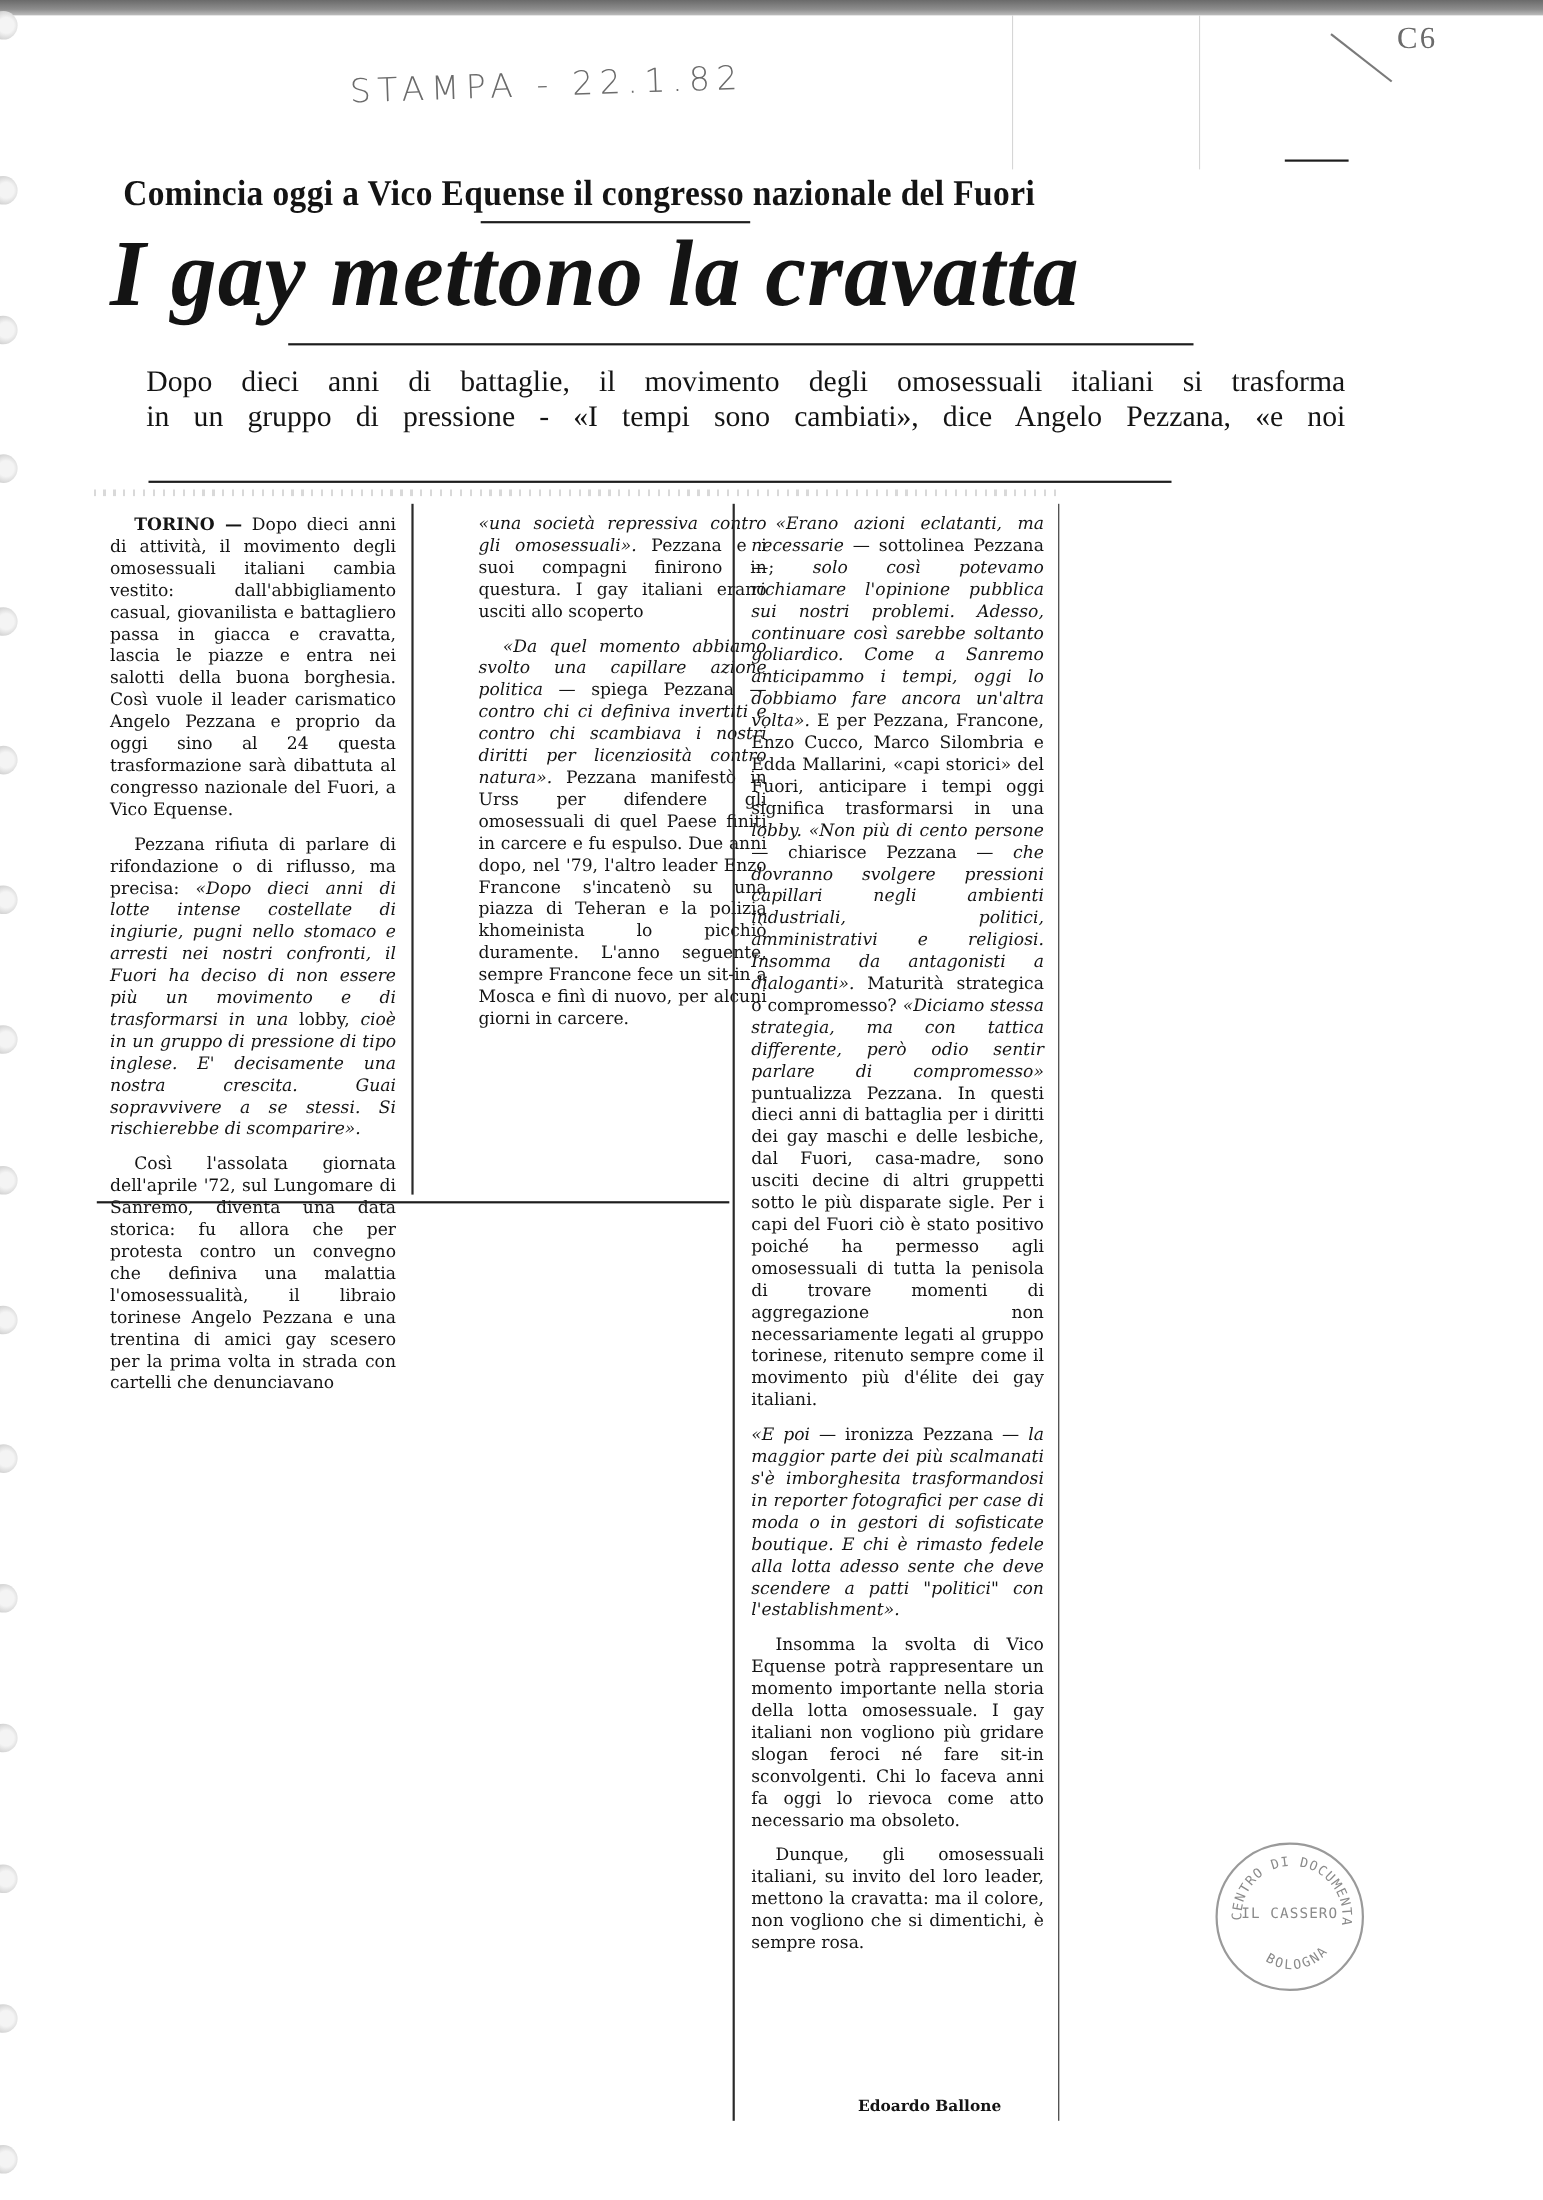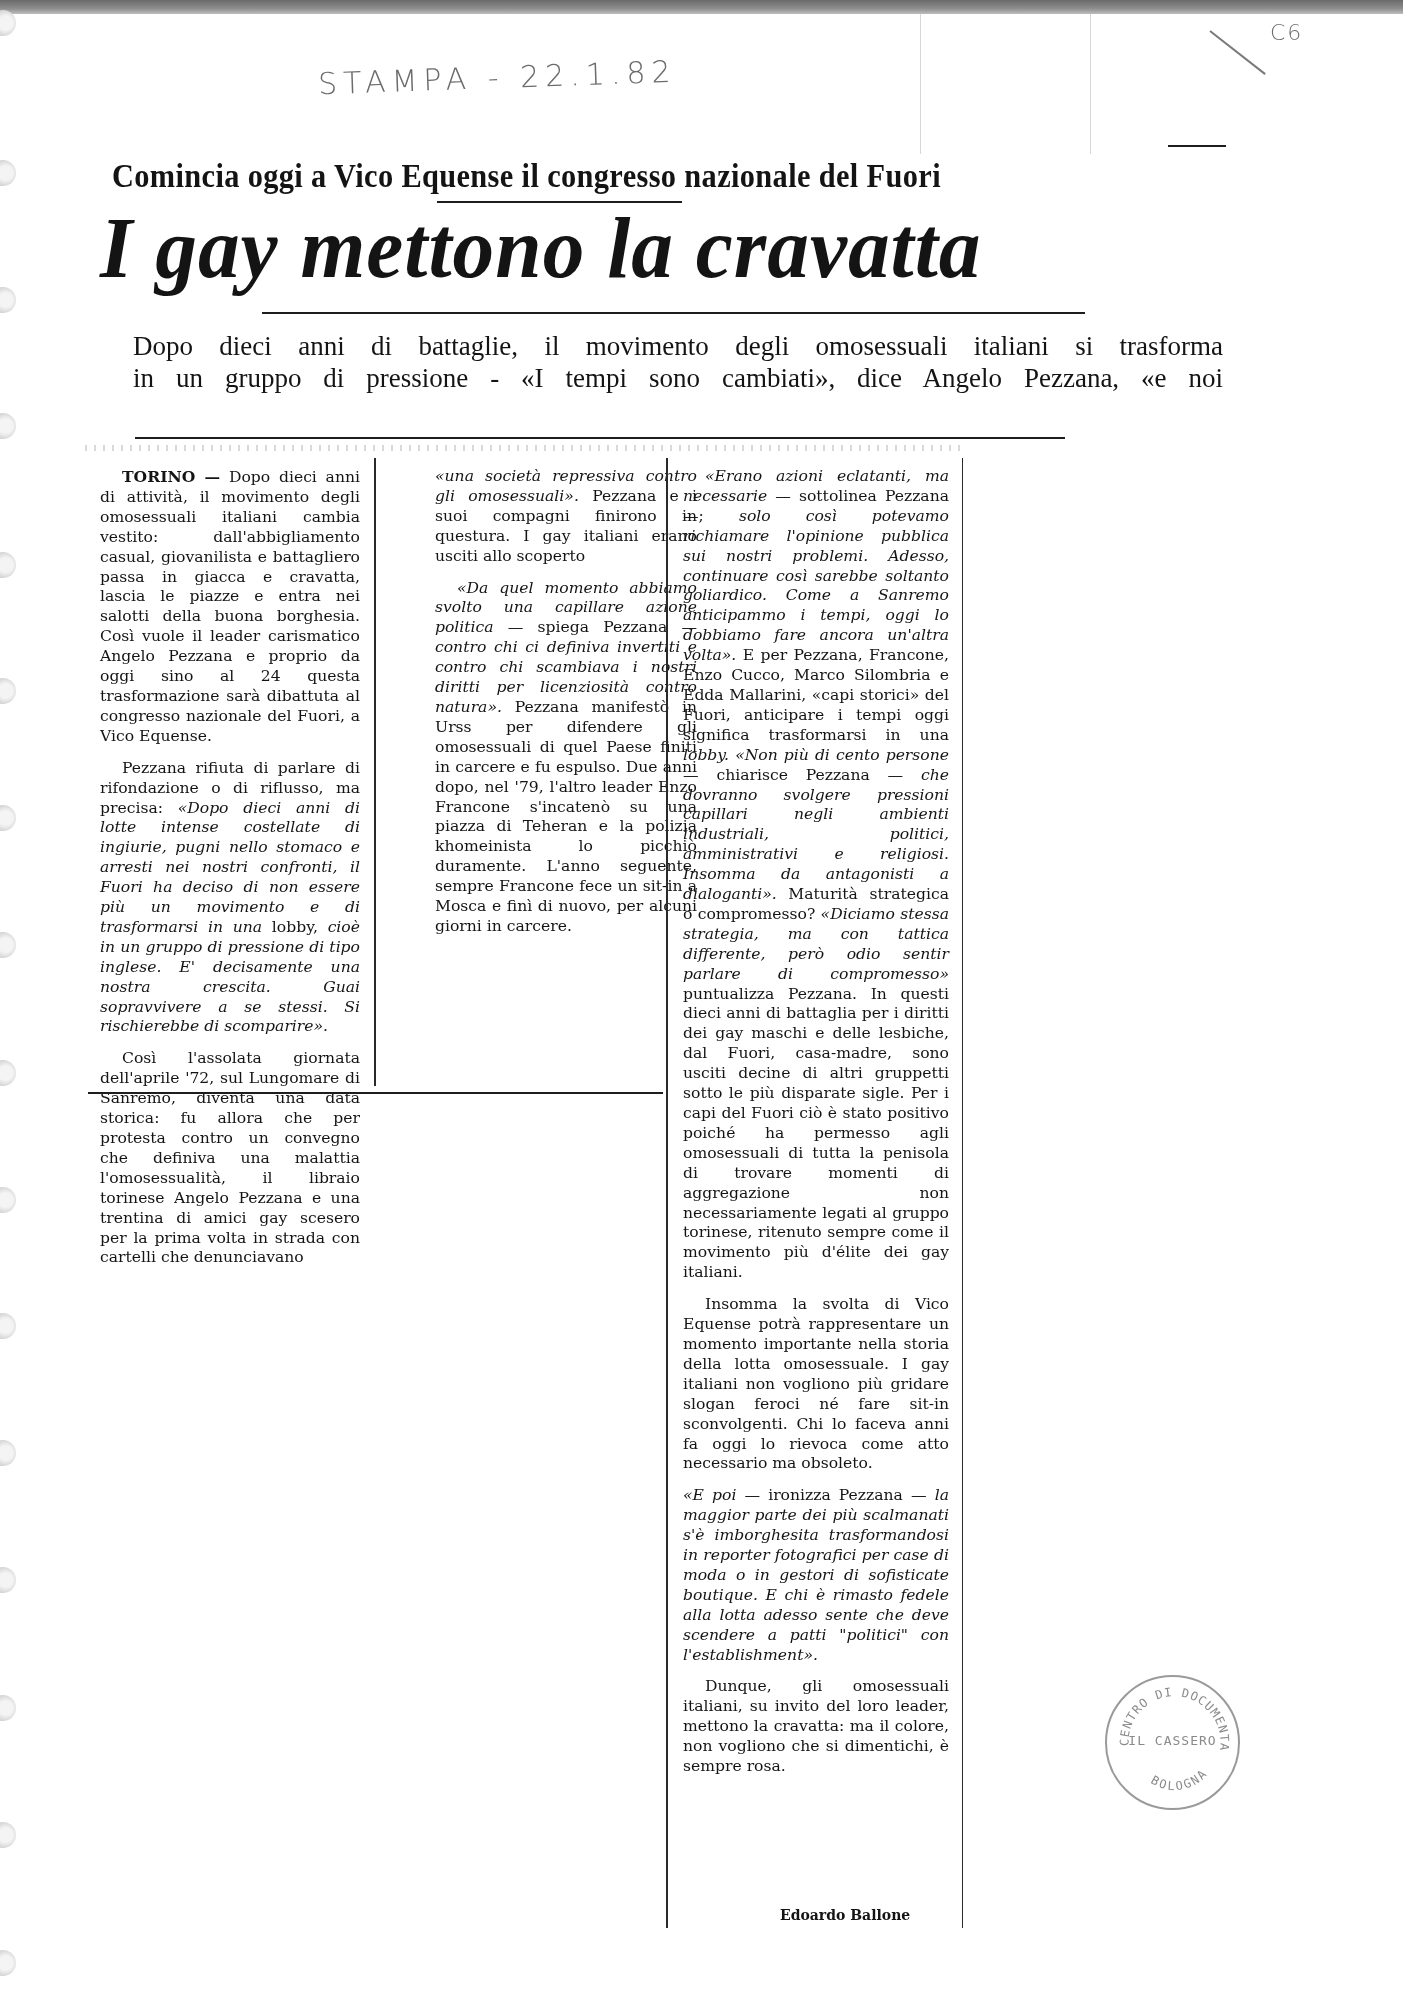--- a/index.html
+++ b/index.html
@@ -15,21 +15,21 @@
   }
   .hole {
     position:absolute; left:-10px; width:26px; height:26px; border-radius:50%;
     background:radial-gradient(circle at 60% 50%, #f4f4f4 35%, #cfcfcf 70%, #a9a9a9);
   }
   .handwriting {
     position:absolute; font-family:"DejaVu Sans", sans-serif; font-weight:200;
     color:#6b6b6b; letter-spacing:6px;
   }
   .hand-date { left:318px; top:60px; font-size:30px; transform:rotate(-2deg); }
-  .hand-code { left:1270px; top:20px; font-size:22px; letter-spacing:2px; }
+  .hand-code { left:1270px; top:20px; font-size:28px; letter-spacing:2px;font-family:Liberation Serif, serif; }
   .hand-slash {
     position:absolute; left:1210px; top:30px; width:70px; height:2px; background:#7a7a7a;
     transform:rotate(38deg); transform-origin:left center;
   }
   .fold-line {
     position:absolute; top:14px; width:1px; height:140px; background:#d6d6d6;
   }
 
   .kicker {
     position:absolute; left:112px; top:158px; width:1110px;
@@ -126,22 +126,22 @@
   <p>Così l'assolata giornata dell'aprile '72, sul Lungomare di Sanremo, diventa una data storica: fu allora che per protesta contro un convegno che definiva una malattia l'omosessualità, il libraio torinese Angelo Pezzana e una trentina di amici gay scesero per la prima volta in strada con cartelli che denunciavano</p>
 </div>
 
 <div class="col col2">
   <p class="noindent"><em>«una società repressiva contro gli omosessuali».</em> <span>Pezzana e i suoi compagni finirono in questura. I gay italiani erano usciti allo scoperto</span></p>
   <p><em>«Da quel momento abbiamo svolto una capillare azione politica</em> <span>— spiega Pezzana —</span> <em>contro chi ci definiva invertiti e contro chi scambiava i nostri diritti per licenziosità contro natura».</em> <span>Pezzana manifestò in Urss per difendere gli omosessuali di quel Paese finiti in carcere e fu espulso. Due anni dopo, nel '79, l'altro leader Enzo Francone s'incatenò su una piazza di Teheran e la polizia khomeinista lo picchiò duramente. L'anno seguente, sempre Francone fece un sit-in a Mosca e finì di nuovo, per alcuni giorni in carcere.</span></p>
 </div>
 
 <div class="col col3">
   <p><em>«Erano azioni eclatanti, ma necessarie</em> <span>— sottolinea Pezzana—;</span> <em>solo così potevamo richiamare l'opinione pubblica sui nostri problemi. Adesso, continuare così sarebbe soltanto goliardico. Come a Sanremo anticipammo i tempi, oggi lo dobbiamo fare ancora un'altra volta».</em> <span>E per Pezzana, Francone, Enzo Cucco, Marco Silombria e Edda Mallarini, «capi storici» del Fuori, anticipare i tempi oggi significa trasformarsi in una</span> <em>lobby.</em> <em>«Non più di cento persone</em> <span>— chiarisce Pezzana —</span> <em>che dovranno svolgere pressioni capillari negli ambienti industriali, politici, amministrativi e religiosi. Insomma da antagonisti a dialoganti».</em> <span>Maturità strategica o compromesso?</span> <em>«Diciamo stessa strategia, ma con tattica differente, però odio sentir parlare di compromesso»</em> <span>puntualizza Pezzana. In questi dieci anni di battaglia per i diritti dei gay maschi e delle lesbiche, dal Fuori, casa-madre, sono usciti decine di altri gruppetti sotto le più disparate sigle. Per i capi del Fuori ciò è stato positivo poiché ha permesso agli omosessuali di tutta la penisola di trovare momenti di aggregazione non necessariamente legati al gruppo torinese, ritenuto sempre come il movimento più d'élite dei gay italiani.</span></p>
+  <p style="text-indent:0"><em>«E poi</em> <span>— ironizza Pezzana —</span> <em>la maggior parte dei più scalmanati s'è imborghesita trasformandosi in reporter fotografici per case di moda o in gestori di sofisticate boutique. E chi è rimasto fedele alla lotta adesso sente che deve scendere a patti "politici" con l'establishment».</em></p>
   <p>Insomma la svolta di Vico Equense potrà rappresentare un momento importante nella storia della lotta omosessuale. I gay italiani non vogliono più gridare slogan feroci né fare sit-in sconvolgenti. Chi lo faceva anni fa oggi lo rievoca come atto necessario ma obsoleto.</p>
-  <p style="text-indent:0"><em>«E poi</em> <span>— ironizza Pezzana —</span> <em>la maggior parte dei più scalmanati s'è imborghesita trasformandosi in reporter fotografici per case di moda o in gestori di sofisticate boutique. E chi è rimasto fedele alla lotta adesso sente che deve scendere a patti "politici" con l'establishment».</em></p>
   <p>Dunque, gli omosessuali italiani, su invito del loro leader, mettono la cravatta: ma il colore, non vogliono che si dimentichi, è sempre rosa.</p>
 </div>
 
 <div class="vline" style="left:374px; top:458px; height:628px;"></div>
 <div class="vline" style="left:666px; top:458px; height:1470px;"></div>
 <div class="vline" style="left:962px; top:458px; height:1470px; width:1px;"></div>
 <div class="rule" style="left:88px; top:1092px; width:575px; height:2px;"></div>
 
 <div class="byline">Edoardo Ballone</div>
 

